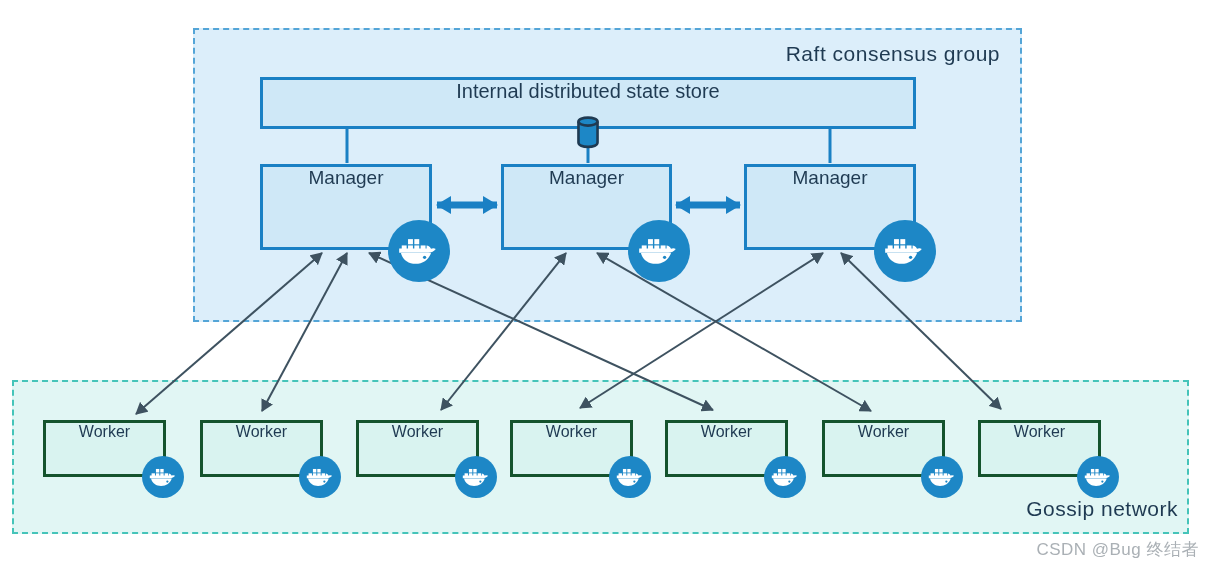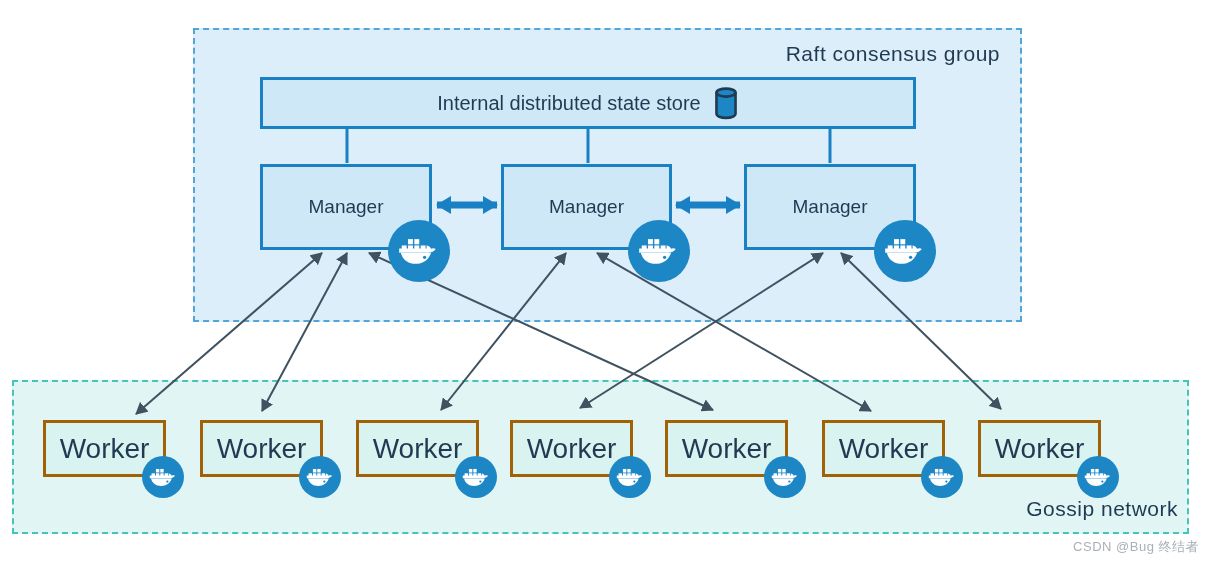--- a/index.html
+++ b/index.html
@@ -19,31 +19,32 @@
   }
   .group-label {
     position: absolute; color: #1f3a52; font-size: 21px; z-index: 10;
     letter-spacing: 0.5px;
   }
   .raft-label { top: 42px; left: 757px; width: 243px; text-align: right; }
   .gossip-label { top: 497px; left: 930px; width: 248px; text-align: right; }
   .node {
     position: absolute; z-index: 10;
     background: #cfe8f7; border: 3px solid #1a80c4;
-    display: flex; align-items: center; justify-content: center;
+    display: flex; align-items: center; justify-content: space-between;
     color: #1f3a52;
+    flex-direction: column;
   }
   .store { left: 260px; top: 77px; width: 656px; height: 52px; font-size: 20px; gap: 12px; }
   .manager { top: 164px; width: 172px; height: 86px; font-size: 19px; }
   .manager-1 { left: 260px; }
   .manager-2 { left: 501px; width: 171px; }
   .manager-3 { left: 744px; }
   .worker {
-    top: 420px; width: 123px; height: 57px; font-size: 28px;
-    background: #d9f3f0; border: 3px solid #a16207;
+    top: 420px; width: 123px; height: 57px; font-size: 16px;
+    background: #d9f3f0; border: 3px solid #14532d;
   }
   .worker-1 { left: 43px; }  .worker-2 { left: 200px; } .worker-3 { left: 356px; }
   .worker-4 { left: 510px; } .worker-5 { left: 665px; } .worker-6 { left: 822px; }
   .worker-7 { left: 978px; }
   .docker-badge {
     position: absolute; z-index: 20; border-radius: 50%;
     background: #1d87c6; display: flex; align-items: center; justify-content: center;
   }
   .badge-lg { width: 62px; height: 62px; }
   .badge-sm { width: 42px; height: 42px; }
@@ -55,21 +56,21 @@
   .badge-w1 { left: 142px; top: 456px; }
   .badge-w2 { left: 299px; top: 456px; }
   .badge-w3 { left: 455px; top: 456px; }
   .badge-w4 { left: 609px; top: 456px; }
   .badge-w5 { left: 764px; top: 456px; }
   .badge-w6 { left: 921px; top: 456px; }
   .badge-w7 { left: 1077px; top: 456px; }
   .wires { position: absolute; left: 0; top: 0; z-index: 5; pointer-events: none; }
   .watermark {
     position: absolute; right: 8px; top: 538px; z-index: 30;
-    color: #aab0b5; font-size: 13px; letter-spacing: 0.5px; margin-left: 32px;
+    color: #aab0b5; font-size: 17px; letter-spacing: 0.5px; margin-left: 32px;
   }
   .cyl-icon { flex: 0 0 auto; }
 </style>
 </head>
 <body>
 
 <div class="canvas">
 
   <div class="group raft-group"></div>
   <div class="group gossip-group"></div>

